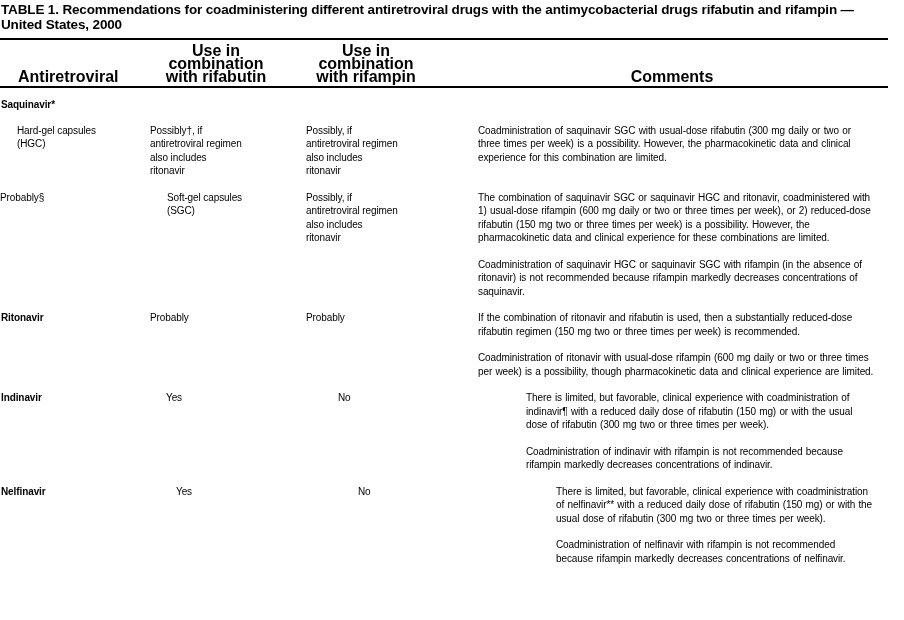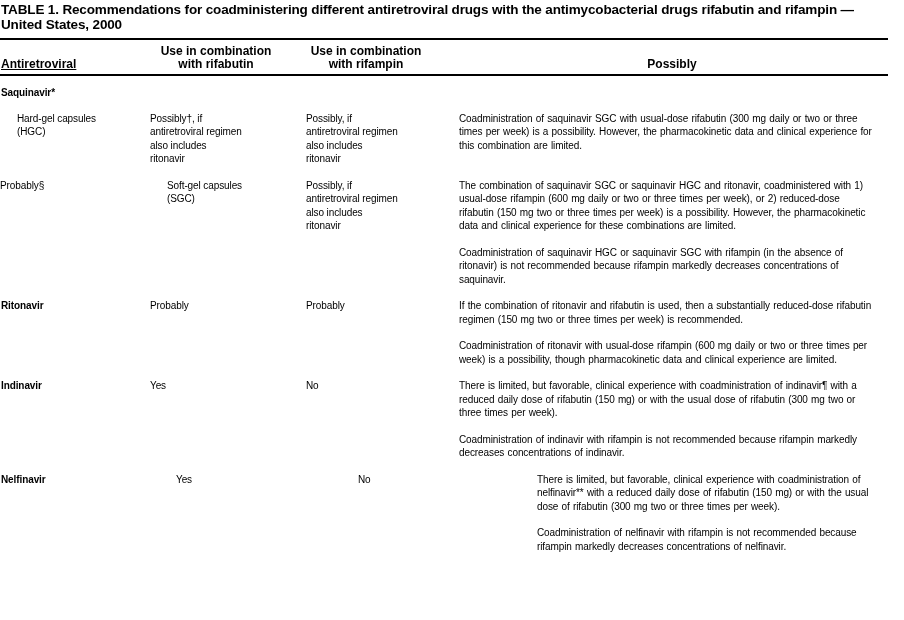--- a/index.html
+++ b/index.html
@@ -29,66 +29,66 @@
   .rule-top { margin-top: 6px; }
 
   .grid-row {
     display: grid;
     grid-template-columns: 150px 156px 150px 1fr;
     column-gap: 0;
   }
 
   .thead { align-items: end; padding: 4px 0 3px 0; }
   .th {
-    font-size: 12px;
+    font-size: 16px;
     font-weight: bold;
     line-height: 13px;
     white-space: pre-line;
   }
-  .th-left   { text-align: left; padding-left: 1px; padding-top: 14px; text-decoration: underline; }
+  .th-left   { text-align: left; padding-left: 18px; padding-top: 14px; }
   .th-center { text-align: center; padding-right: 24px; }
   .th-center-2 { text-align: center; padding-right: 30px; }
   .th-comments { text-align: center; padding-top: 14px; }
 
   .tbody { padding-top: 10px; }
 
   .row { margin-bottom: 13px; }
   .row-section { margin-bottom: 12px; }
   .row-ritonavir { margin-top: 2px; }
-  .row-indinavir { margin-top: 8px; }
+  .row-indinavir { margin-top: 8px; gap: 16px; }
   .row-nelfinavir { margin-top: 5px; gap: 26px; }
 
   .cell {
     font-size: 10px;
     line-height: 13.5px;
     letter-spacing: -0.1px;
   }
   .drug-cell { font-weight: bold; padding-left: 1px; }
   .drug-sub  { font-weight: normal; padding-left: 17px; white-space: pre-line; }
   .combo-cell { white-space: pre-line; padding-right: 10px; }
-  .comments-cell { padding-left: 3px; padding-right: 14px; word-spacing: 0.6px; }
+  .comments-cell { padding-left: 3px; padding-right: 14px; word-spacing: 0.6px; margin-left: 19px; }
   .comments-cell p { margin: 0 0 13px 0; }
   .comments-cell p:last-child { margin-bottom: 0; }
 </style>
 </head>
 <body>
 
 <div class="page">
 
   <div class="table-title">TABLE 1. Recommendations for coadministering different antiretroviral drugs with the antimycobacterial drugs rifabutin and rifampin — United States, 2000</div>
 
   <hr class="rule rule-top">
 
   <div class="grid-row thead">
     <div class="th th-left">Antiretroviral</div>
     <div class="th th-center">Use in combination
 with rifabutin</div>
     <div class="th th-center-2">Use in combination
 with rifampin</div>
-    <div class="th th-comments">Possibly</div>
+    <div class="th th-comments">Comments</div>
   </div>
 
   <hr class="rule">
 
   <div class="tbody">
 
     <div class="grid-row row row-section">
       <div class="cell drug-cell">Saquinavir*</div>
       <div class="cell combo-cell"></div>
       <div class="cell combo-cell"></div>

